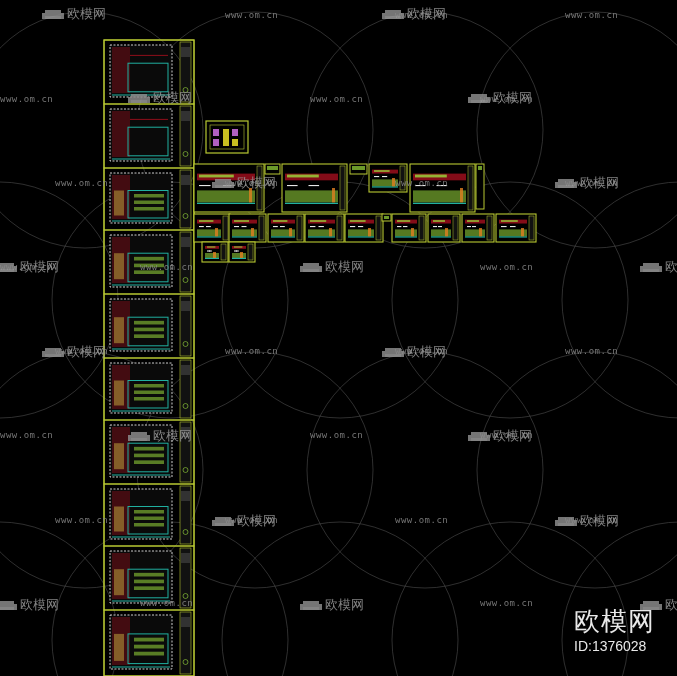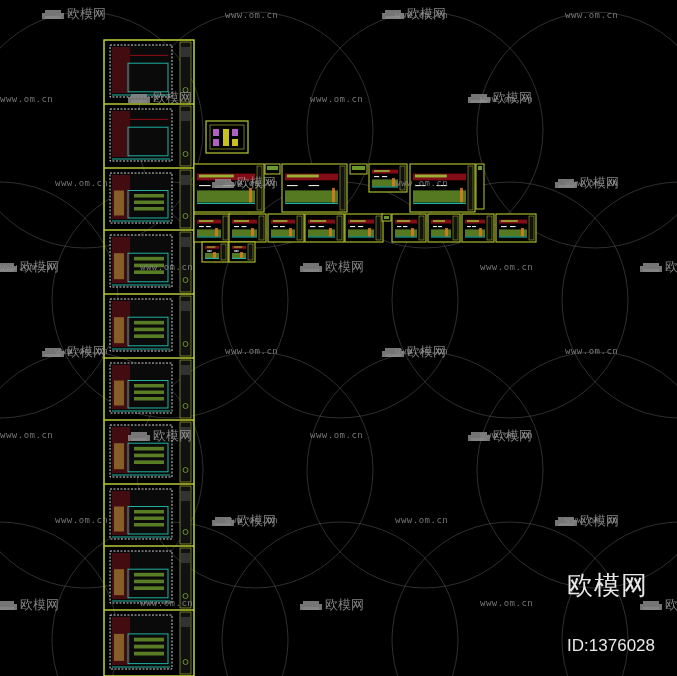--- a/index.html
+++ b/index.html
@@ -3,21 +3,21 @@
 <meta charset="utf-8">
 <style>
   html, body { margin:0; padding:0; background:#000; }
   body { width:677px; height:676px; position:relative; overflow:hidden; font-family:"DejaVu Sans", sans-serif; }
   #stage { position:absolute; left:0; top:0; width:677px; height:676px; }
   .wm-text { position:absolute; color:#8a8a8a; font-family:"DejaVu Sans Mono", monospace; font-size:9px; letter-spacing:0.5px; white-space:nowrap; opacity:0.85;text-align:right; }
   .wm-logo { position:absolute; display:flex; align-items:center; gap:3px; color:#9a9a9a; font-size:13px; font-family:"DejaVu Sans", sans-serif; white-space:nowrap; opacity:0.85; }
   .wm-logo .sofa { width:22px; height:11px; position:relative; }
   .brand { position:absolute; right:22px; bottom:20px; text-align:left; color:#e8e8e8; }
   .brand .name { font-size:26px; letter-spacing:1px; line-height:30px; font-family:"DejaVu Sans", sans-serif; }
-  .brand .id { font-size:17px; line-height:20px; font-family:"Liberation Sans", sans-serif;margin-top:36px; }
+  .brand .id { font-size:14px; line-height:20px; font-family:"Liberation Sans", sans-serif; }
 </style>
 </head>
 <body>
 
 <div id="stage">
   <svg id="arcs" width="677" height="676" style="position:absolute;left:0;top:0">
       <circle cx="85" cy="130" r="118" fill="none" stroke="#555555" stroke-width="0.8" opacity="0.7"></circle>
       <circle cx="255" cy="130" r="118" fill="none" stroke="#555555" stroke-width="0.8" opacity="0.7"></circle>
       <circle cx="425" cy="130" r="118" fill="none" stroke="#555555" stroke-width="0.8" opacity="0.7"></circle>
       <circle cx="595" cy="130" r="118" fill="none" stroke="#555555" stroke-width="0.8" opacity="0.7"></circle>

